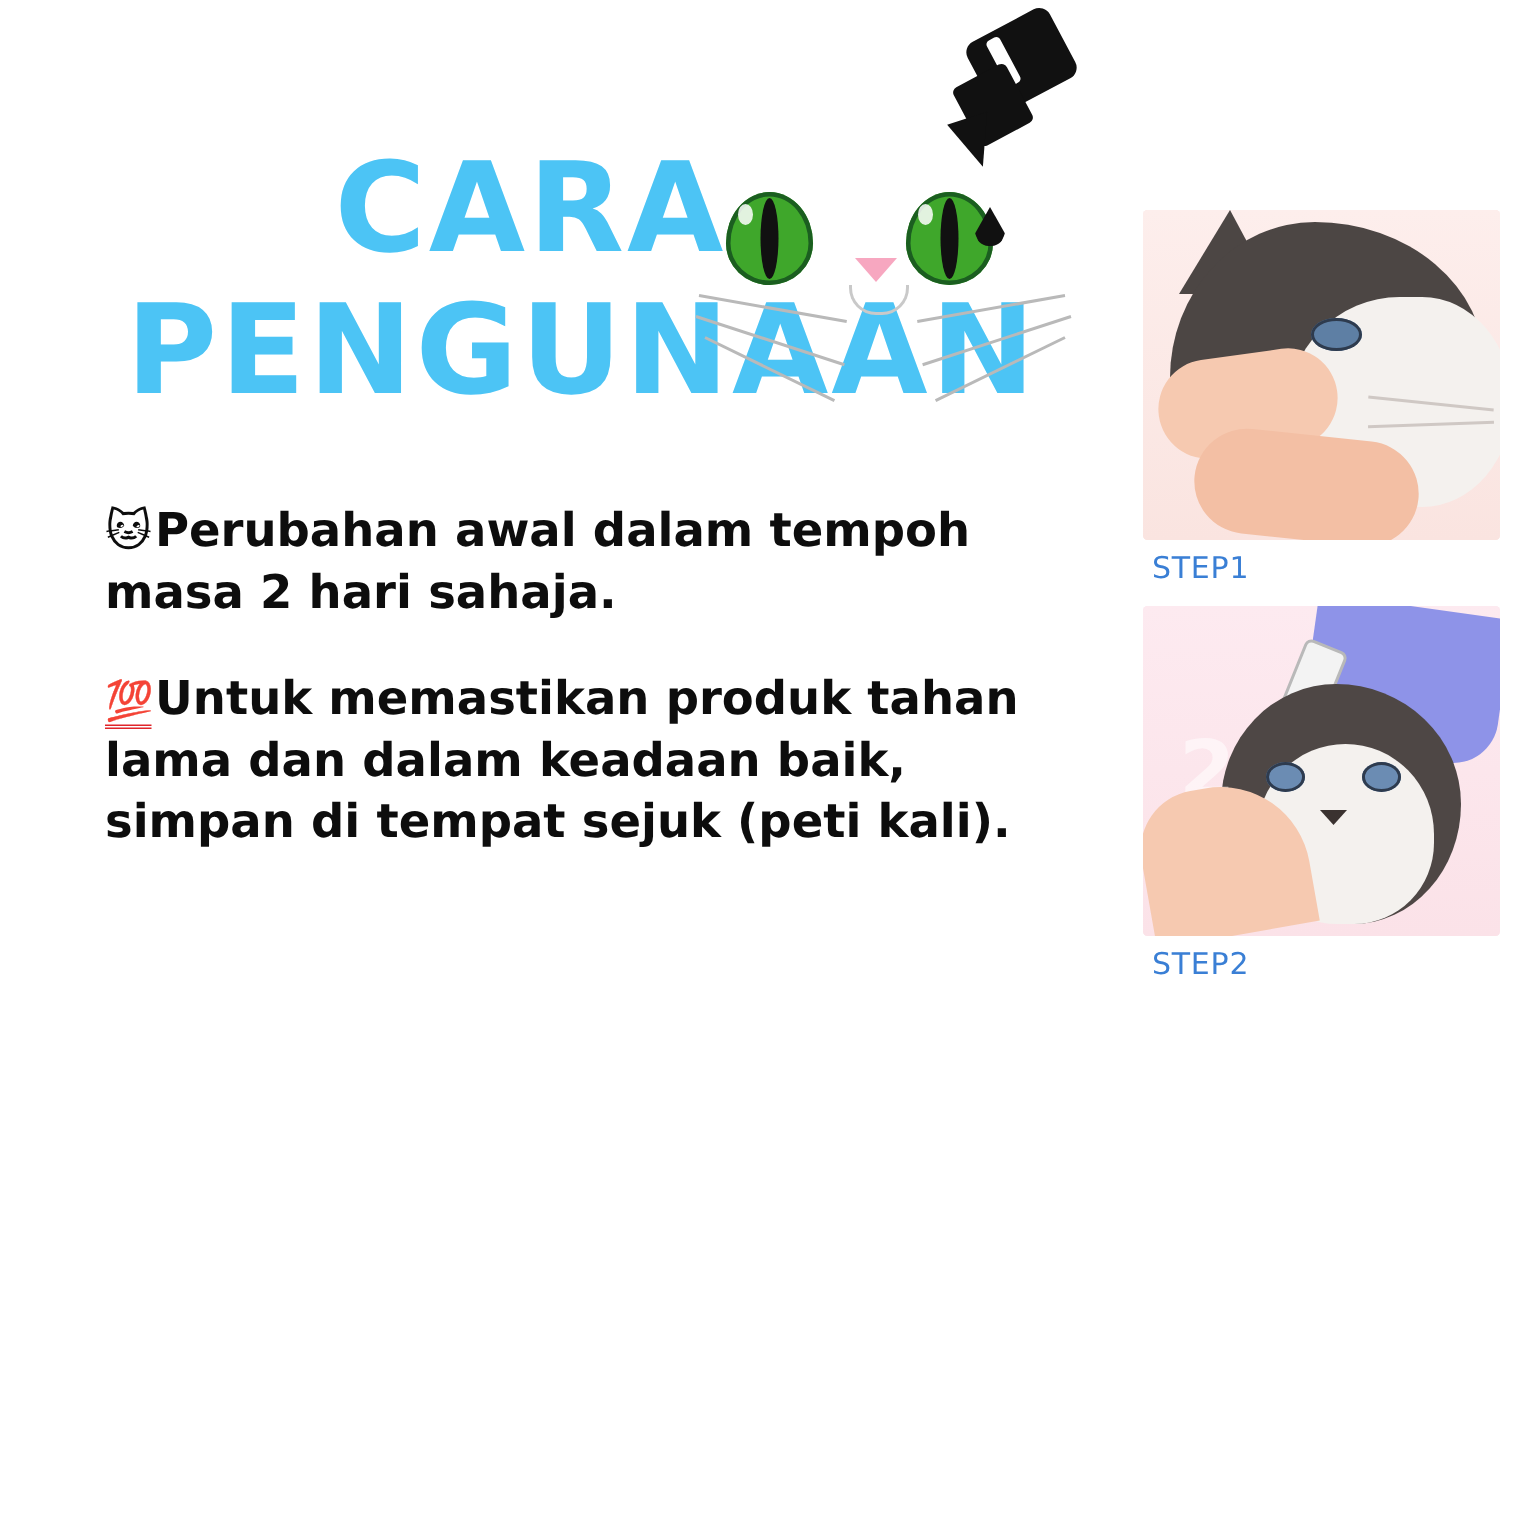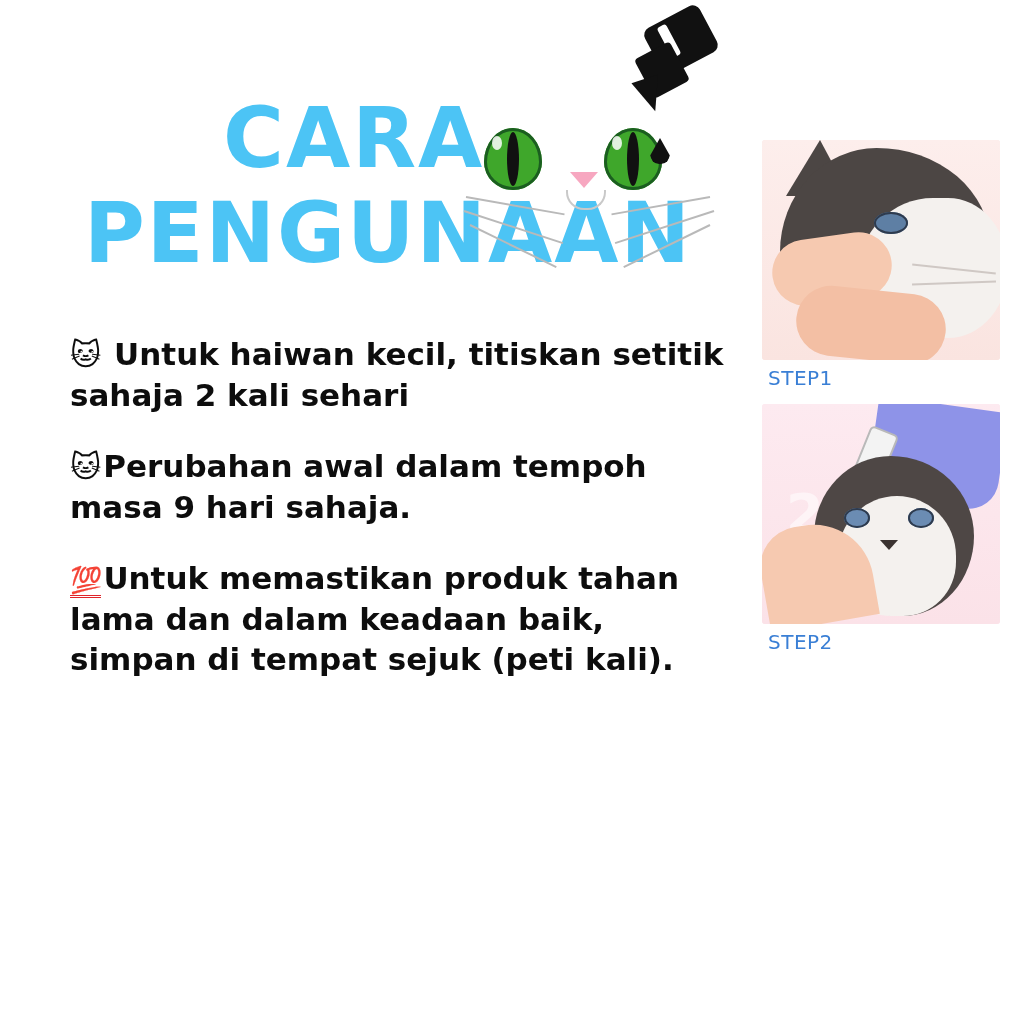--- a/index.html
+++ b/index.html
@@ -319,24 +319,21 @@
       <div class="body"></div>
       <div class="stripe"></div>
       <div class="neck"></div>
       <div class="tip"></div>
       <div class="drop"></div>
     </div>
   </div>
 
   <div class="body-text">
     <div class="para">
-      <span class="emoji">🐱</span><span> Untuk haiwan kecil, titiskan setitik sahaja 2 kali sehari</span>
-    </div>
-    <div class="para">
-      <span class="emoji">🐱</span><span>Perubahan awal dalam tempoh masa 9 hari sahaja.</span>
+      <span class="emoji">🐱</span><span>Perubahan awal dalam tempoh masa 2 hari sahaja.</span>
     </div>
     <div class="para">
       <span class="emoji hundred">💯</span><span>Untuk memastikan produk tahan lama dan dalam keadaan baik, simpan di tempat sejuk (peti kali).</span>
     </div>
   </div>
 
   <div class="steps">
 
     <div class="step">
       <div class="step-img s1">

